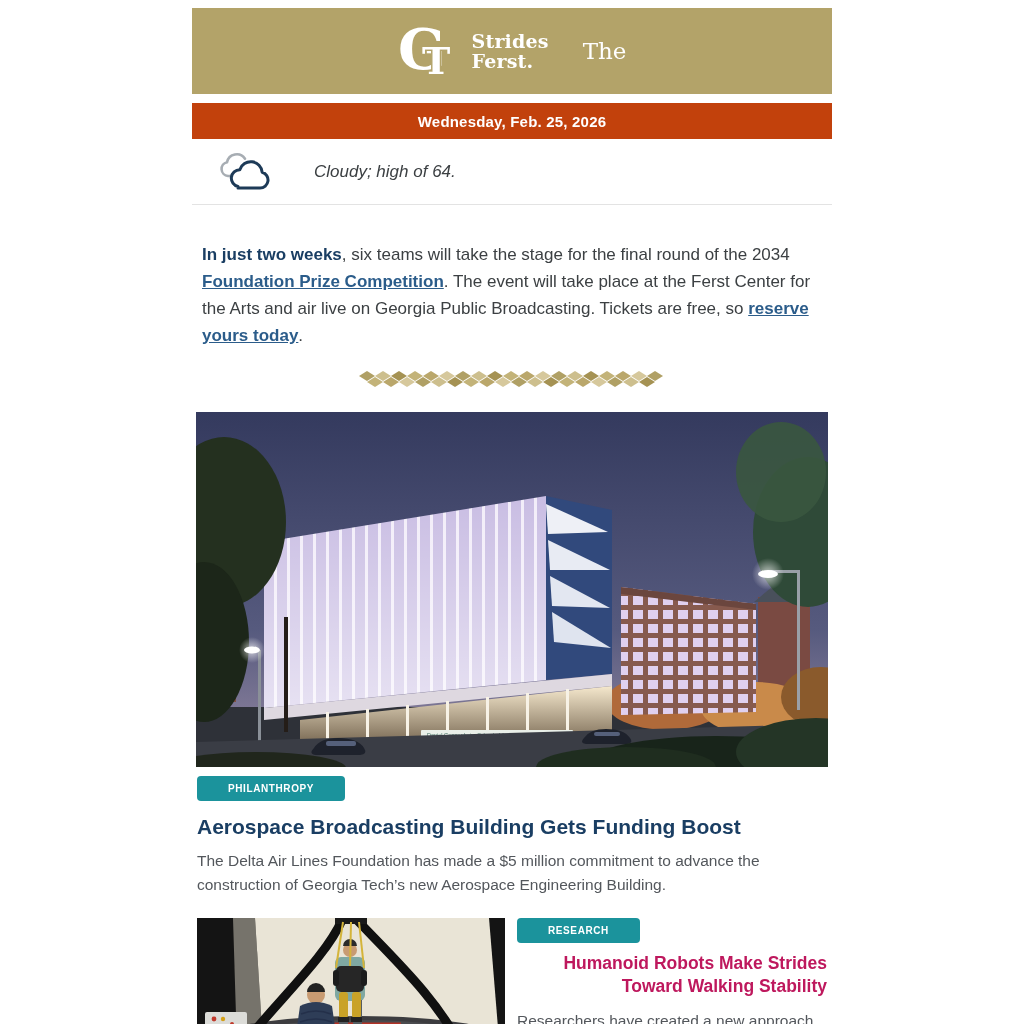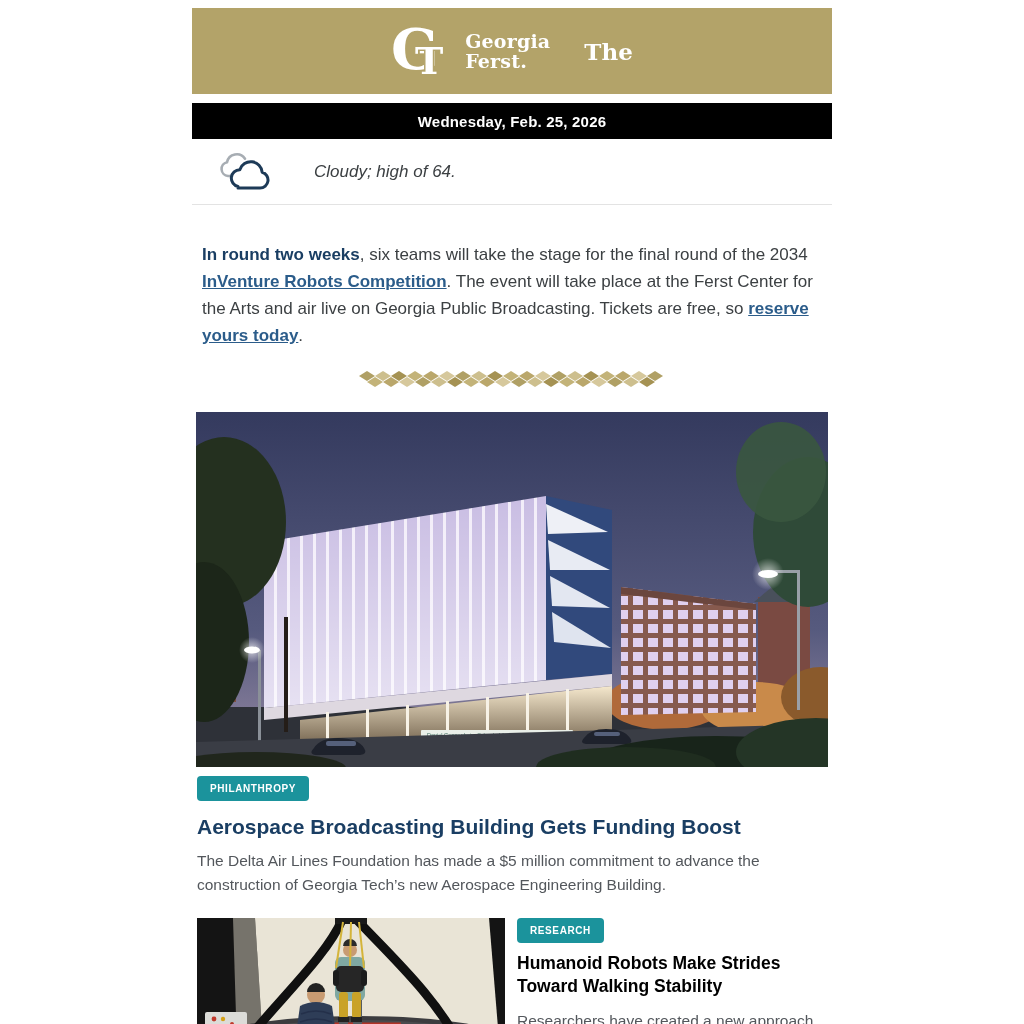--- a/index.html
+++ b/index.html
@@ -13,27 +13,27 @@
   
   .masthead{
     height:86px;background:#b3a369;display:flex;align-items:center;
     justify-content:center;gap:34px;
   }
   .logo-block{display:flex;align-items:center;gap:10px;}
   .gt-mark{width:64px;height:58px;}
   .gt-wordmark{color:#ffffff;font-family:"DejaVu Serif",serif;font-weight:bold;
     font-size:19px;line-height:20px;letter-spacing:.2px;}
   .digest-title{display:flex;align-items:baseline;gap:10px;color:#ffffff;
-    font-family:"DejaVu Serif",serif;font-weight:bold;}
+    font-family:"DejaVu Serif",serif;font-weight:normal;}
   .digest-the{font-size:23px;}
   .digest-main{font-size:39px;letter-spacing:.5px;}
 
   
   .datebar{
-    margin-top:9px;height:36px;background:#000000;color:#fff;
+    margin-top:9px;height:36px;background:#c2410c;color:#fff;
     display:flex;align-items:center;justify-content:center;
     font-size:15px;font-weight:bold;letter-spacing:.2px;
   }
 
   
   .weather{height:66px;border-bottom:1px solid #e3e3e3;display:flex;
     align-items:center;padding-left:26px;box-sizing:border-box;}
   .weather-icon{width:56px;height:44px;flex:none;}
   .weather-text{margin-left:40px;font-style:italic;font-size:17px;color:#3c4043;}
 
@@ -47,68 +47,68 @@
   .divider .row{position:absolute;left:0;top:0;display:flex;}
   .divider .row.bottom{left:8px;top:6px;}
   .divider i{display:block;width:16px;height:10px;flex:none;
     clip-path:polygon(50% 0,100% 50%,50% 100%,0 50%);}
 
   
   .hero{display:block;margin:24px auto 0;width:632px;height:355px;cursor:pointer;}
 
   
   .badge{display:inline-block;background:#1b939c;color:#fff;font-size:10px;
-    font-weight:bold;letter-spacing:.6px;padding:7px 13px;border-radius:4px;
+    font-weight:bold;letter-spacing:.6px;padding:7px 31px;border-radius:4px;
     text-transform:uppercase;}
   .story1{padding:9px 5px 0 5px;}
   .headline1{margin:13px 0 0;color:#1a3e63;font-size:21px;font-weight:bold;
     line-height:26px;cursor:pointer;}
   .body1{margin:9px 0 0;color:#53575c;font-size:15.5px;line-height:23.5px;max-width:622px;}
 
   .story2{display:flex;gap:12px;padding-left:5px;margin-top:22px;}
   .story2-img{width:308px;height:144px;flex:none;cursor:pointer;}
   .story2-col{width:310px;}
-  .headline2{margin:9px 0 0;color:#000000;font-size:17.5px;font-weight:bold;
-    line-height:23px;cursor:pointer;}
+  .headline2{margin:9px 0 0;color:#be185d;font-size:17.5px;font-weight:bold;
+    line-height:23px;cursor:pointer;text-align:right;}
   .body2{margin:11px 0 0;color:#53575c;font-size:15.5px;line-height:23.5px;}
 </style>
 </head>
 <body>
 
 <div class="column">
 
   <div class="masthead">
     <div class="logo-block">
       <svg class="gt-mark" viewBox="0 0 64 58">
         <text x="0" y="47" font-family="DejaVu Serif,serif" font-weight="bold" font-size="56" fill="#ffffff">G</text>
         <text x="24" y="52" font-family="DejaVu Serif,serif" font-weight="bold" font-size="38" fill="#ffffff" stroke="#b3a369" stroke-width="3" paint-order="stroke">T</text>
       </svg>
       <div class="gt-wordmark">
-        <div>Georgia</div>
+        <div>Strides</div>
         <div>Ferst.</div>
       </div>
     </div>
     <div class="digest-title">
       <span class="digest-the">The</span>
     </div>
   </div>
 
   <div class="datebar">
     <span>Wednesday, Feb. 25, 2026</span>
   </div>
 
   <div class="weather">
     <svg class="weather-icon" viewBox="0 0 56 44" fill="none">
       <path d="M12 26 h-2 a7 7 0 0 1 -1 -13.8 a10 10 0 0 1 18 -3.5" stroke="#a7adb3" stroke-width="2.6" stroke-linecap="round"></path>
       <path d="M20 38 h22 a8 8 0 0 0 2.2 -15.7 a11.5 11.5 0 0 0 -22.4 -2.6 a8.5 8.5 0 0 0 -1.8 16.8 z" stroke="#1d3a57" stroke-width="3" fill="#ffffff" stroke-linejoin="round"></path>
     </svg>
     <div class="weather-text">Cloudy; high of 64.</div>
   </div>
 
-  <p class="intro"><b>In round two weeks</b><span>, six teams will take the stage for the final round of the 2034 </span><a>InVenture Robots Competition</a><span>. The event will take place at the Ferst Center for the Arts and air live on Georgia Public Broadcasting. Tickets are free, so </span><a>reserve yours today</a><span>.</span></p>
+  <p class="intro"><b>In just two weeks</b><span>, six teams will take the stage for the final round of the 2034 </span><a>Foundation Prize Competition</a><span>. The event will take place at the Ferst Center for the Arts and air live on Georgia Public Broadcasting. Tickets are free, so </span><a>reserve yours today</a><span>.</span></p>
 
   <div class="divider">
     <div class="row top">
         <i style="background: rgb(176, 160, 101);"></i>
         <i style="background: rgb(205, 191, 142);"></i>
         <i style="background: rgb(165, 146, 83);"></i>
         <i style="background: rgb(195, 179, 121);"></i>
         <i style="background: rgb(186, 167, 107);"></i>
         <i style="background: rgb(214, 200, 156);"></i>
         <i style="background: rgb(176, 160, 101);"></i>

